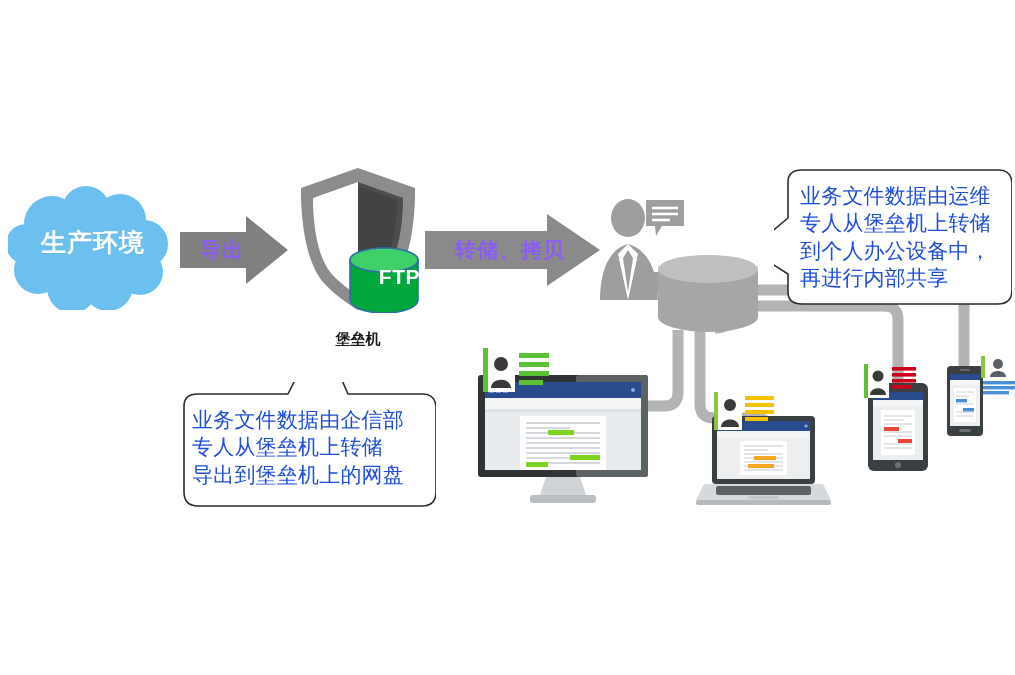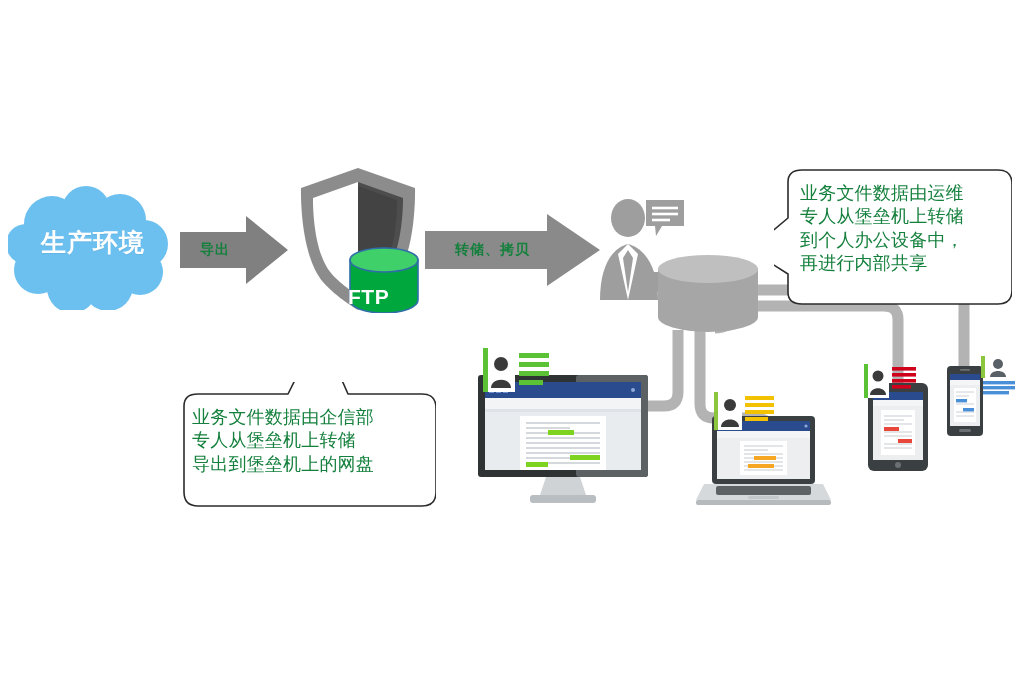--- a/index.html
+++ b/index.html
@@ -26,56 +26,56 @@
     letter-spacing:1px;
     line-height:1;
     text-shadow:0 1px 1px rgba(0,0,0,.06);
   }
 
   
   .arrow-wrap{}
   .arrow-label{
     position:absolute;top:0;left:0;width:100%;height:100%;
     display:flex;align-items:center;justify-content:flex-start;
-    color:#15803d;font-weight:bold;font-size:14px;
+    color:#8b5cf6;font-weight:bold;font-size:21px;
     letter-spacing:1px;
     padding-left:14px;box-sizing:border-box;
     pointer-events:none;
     text-align:center;
   }
   #arrow1{left:180px;top:216px;width:108px;height:68px;}
   #arrow1 .arrow-label{padding-left:20px;}
   #arrow2{left:425px;top:214px;width:175px;height:72px;}
   #arrow2 .arrow-label{padding-left:30px;}
 
   
   #shield-group{left:283px;top:162px;width:150px;height:155px;}
   #ftp-cyl{left:348px;top:247px;width:72px;height:66px;}
   .ftp-text{
-    position:absolute;left:0;top:18px;width:72px;text-align:left;
-    color:#ffffff;font-weight:bold;font-size:21px;letter-spacing:.5px;margin-top:20px;
+    position:absolute;left:0;top:18px;width:72px;text-align:right;
+    color:#ffffff;font-weight:bold;font-size:21px;letter-spacing:.5px;
   }
   #shield-caption{
     left:283px;top:330px;width:150px;text-align:center;
     font-size:15px;font-weight:bold;color:#1a1a1a;
   }
 
   
   #person-group{left:596px;top:196px;width:90px;height:110px;}
   #hub-cyl{left:657px;top:255px;width:102px;height:78px;}
 
   
   #pipes{left:0;top:0;width:1015px;height:675px;pointer-events:none;}
 
   
   .callout{position:absolute;}
   .callout-text{
     position:absolute;
-    color:#15803d;
-    font-size:18px;
+    color:#1d4ed8;
+    font-size:21px;
     line-height:1.30;
     white-space:pre-line;
     letter-spacing:.2px;
   }
   #callout-left{left:170px;top:382px;width:266px;height:125px;}
   #callout-left .callout-text{left:22px;top:24px;width:224px;}
   #callout-right{left:774px;top:166px;width:238px;height:140px;}
   #callout-right .callout-text{left:26px;top:16px;width:200px;}
 
   
@@ -151,20 +151,21 @@
   </div>
 
   <div class="abs" id="ftp-cyl">
     <svg width="72" height="66" viewBox="0 0 72 66">
       <path d="M2 13 L2 53 A34 13 0 0 0 70 53 L70 13 Z" fill="#00a73c" stroke="#2f6ea8" stroke-width="1.6"></path>
       <ellipse cx="36" cy="13" rx="34" ry="12" fill="#3fd06a" stroke="#2f6ea8" stroke-width="1.6"></ellipse>
     </svg>
     <div class="ftp-text">FTP</div>
   </div>
 
+  <div class="abs" id="shield-caption">堡垒机</div>
 
   <div class="abs arrow-wrap" id="arrow2">
     <svg width="175" height="72" viewBox="0 0 175 72">
       <polygon points="0,17 122,17 122,0 175,36 122,72 122,55 0,55" fill="#8a8a8a"></polygon>
     </svg>
     <div class="arrow-label">转储、拷贝</div>
   </div>
 
   <div class="abs" id="person-group">
     <svg width="90" height="110" viewBox="0 0 90 110">

